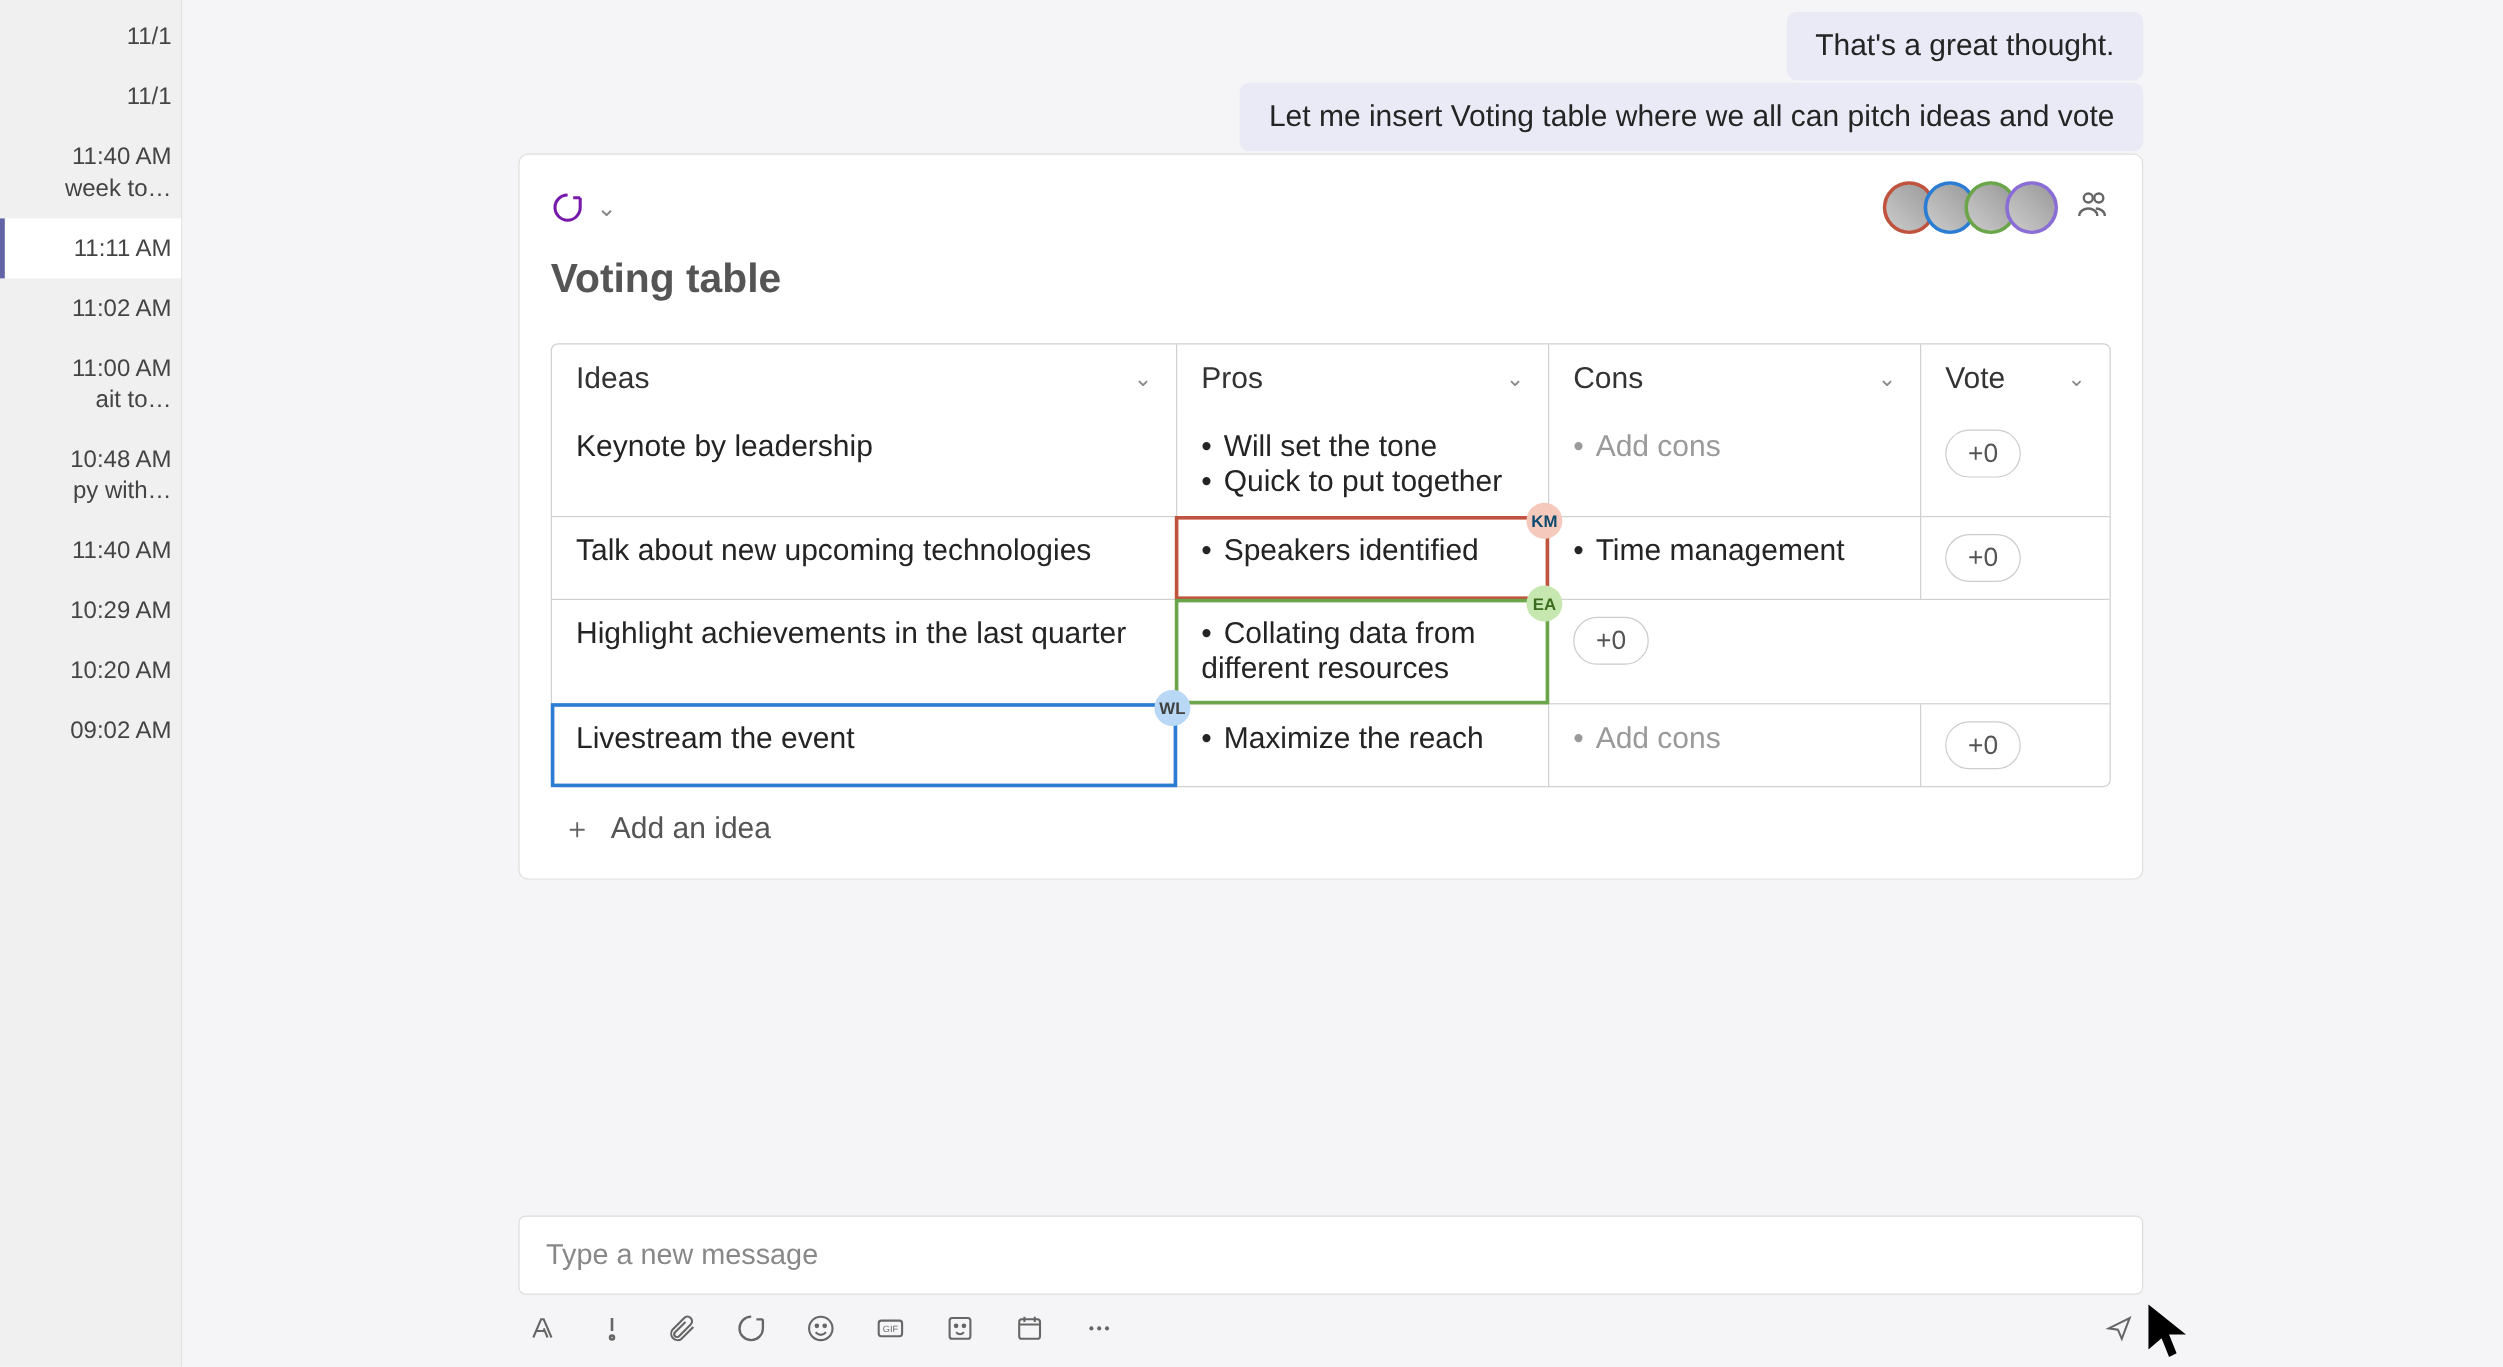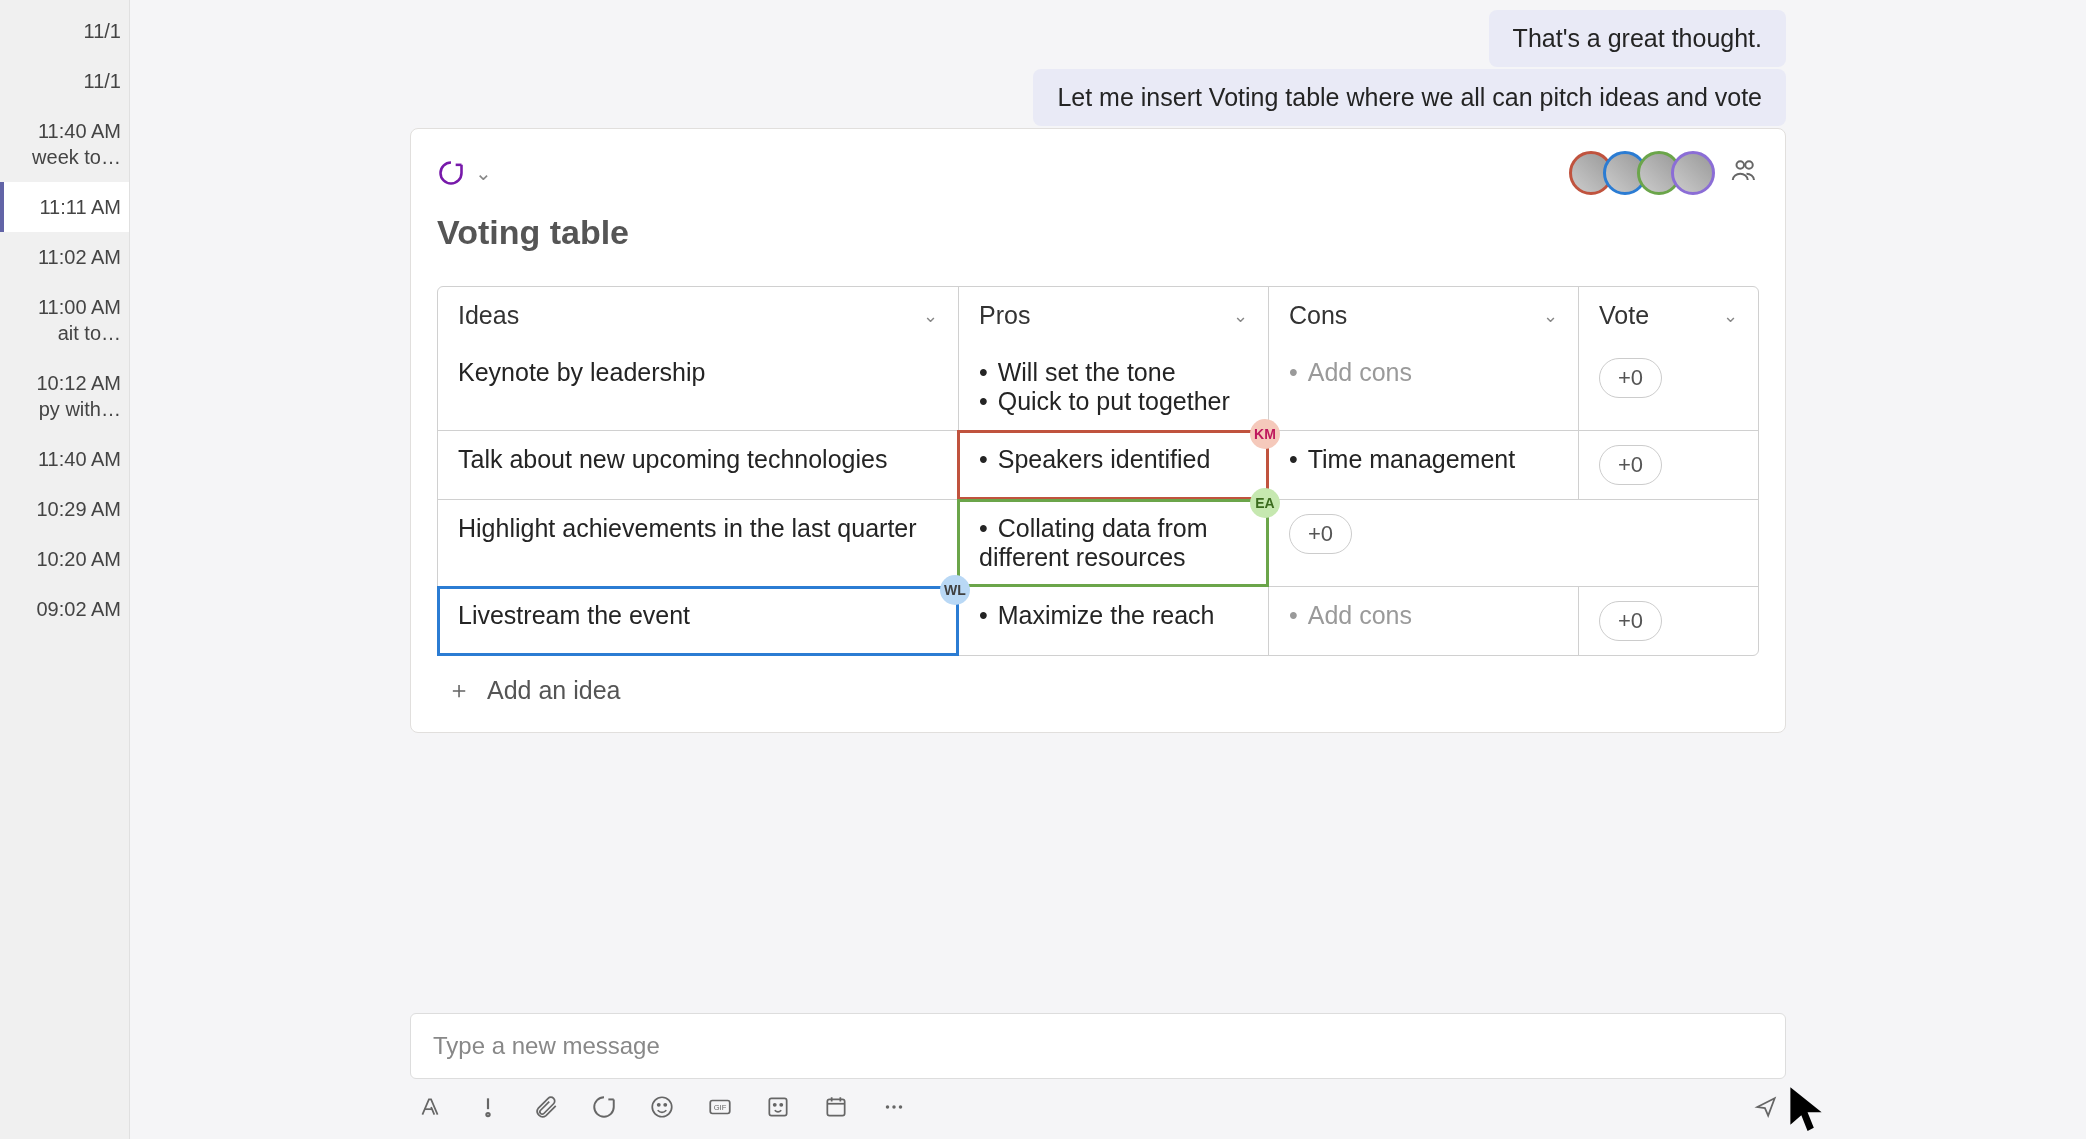--- a/index.html
+++ b/index.html
@@ -7,21 +7,21 @@
     font-family: "Segoe UI", -apple-system, sans-serif;
     background: #f5f5f7;
     width: 2086px;
     height: 1139px;
     overflow: hidden;
     font-size: 22px;
     color: #242424;
     display: flex;
   }
   .sidebar {
-    width: 130px;
+    width: 152px;
     background: #f0f0f0;
     border-right: 1px solid #e0e0e0;
     padding-top: 6px;
     flex-shrink: 0;
     overflow: hidden;
   }
   .sidebar-item {
     padding: 12px 8px 12px 4px;
     text-align: right;
     font-size: 20px;
@@ -188,21 +188,21 @@
     width: 30px;
     height: 30px;
     border-radius: 50%;
     font-size: 14px;
     font-weight: 600;
     display: flex;
     align-items: center;
     justify-content: center;
     z-index: 5;
   }
-  .badge.km { background: #f5c9bb; color: #be185d; }
+  .badge.km { background: #f5c9bb; color: #0c4a6e; }
   .badge.ea { background: #c6e8b0; color: #3b6b1e; }
   .badge.wl { background: #b9d8f5; color: #404040; }
   .add-idea {
     display: flex;
     align-items: center;
     gap: 16px;
     padding: 18px 10px 2px 10px;
     color: #555;
     font-size: 25px;
   }
@@ -251,21 +251,21 @@
 </head>
 <body>
 
 <div class="sidebar" id="sidebar">
     <div class="sidebar-item"><span>11/1</span></div>
     <div class="sidebar-item"><span>11/1</span></div>
     <div class="sidebar-item"><span>11:40 AM</span><span class="sub"> week to…</span></div>
     <div class="sidebar-item selected"><span>11:11 AM</span></div>
     <div class="sidebar-item"><span>11:02 AM</span></div>
     <div class="sidebar-item"><span>11:00 AM</span><span class="sub">ait to…</span></div>
-    <div class="sidebar-item"><span>10:12 AM</span><span class="sub">py with…</span></div>
+    <div class="sidebar-item"><span>10:48 AM</span><span class="sub">py with…</span></div>
     <div class="sidebar-item"><span>11:40 AM</span></div>
     <div class="sidebar-item"><span>10:29 AM</span></div>
     <div class="sidebar-item"><span>10:20 AM</span></div>
     <div class="sidebar-item"><span>09:02 AM</span></div>
   </div>
 
 <div class="main">
 
   <div class="messages">
     <div class="bubble-wrap">

